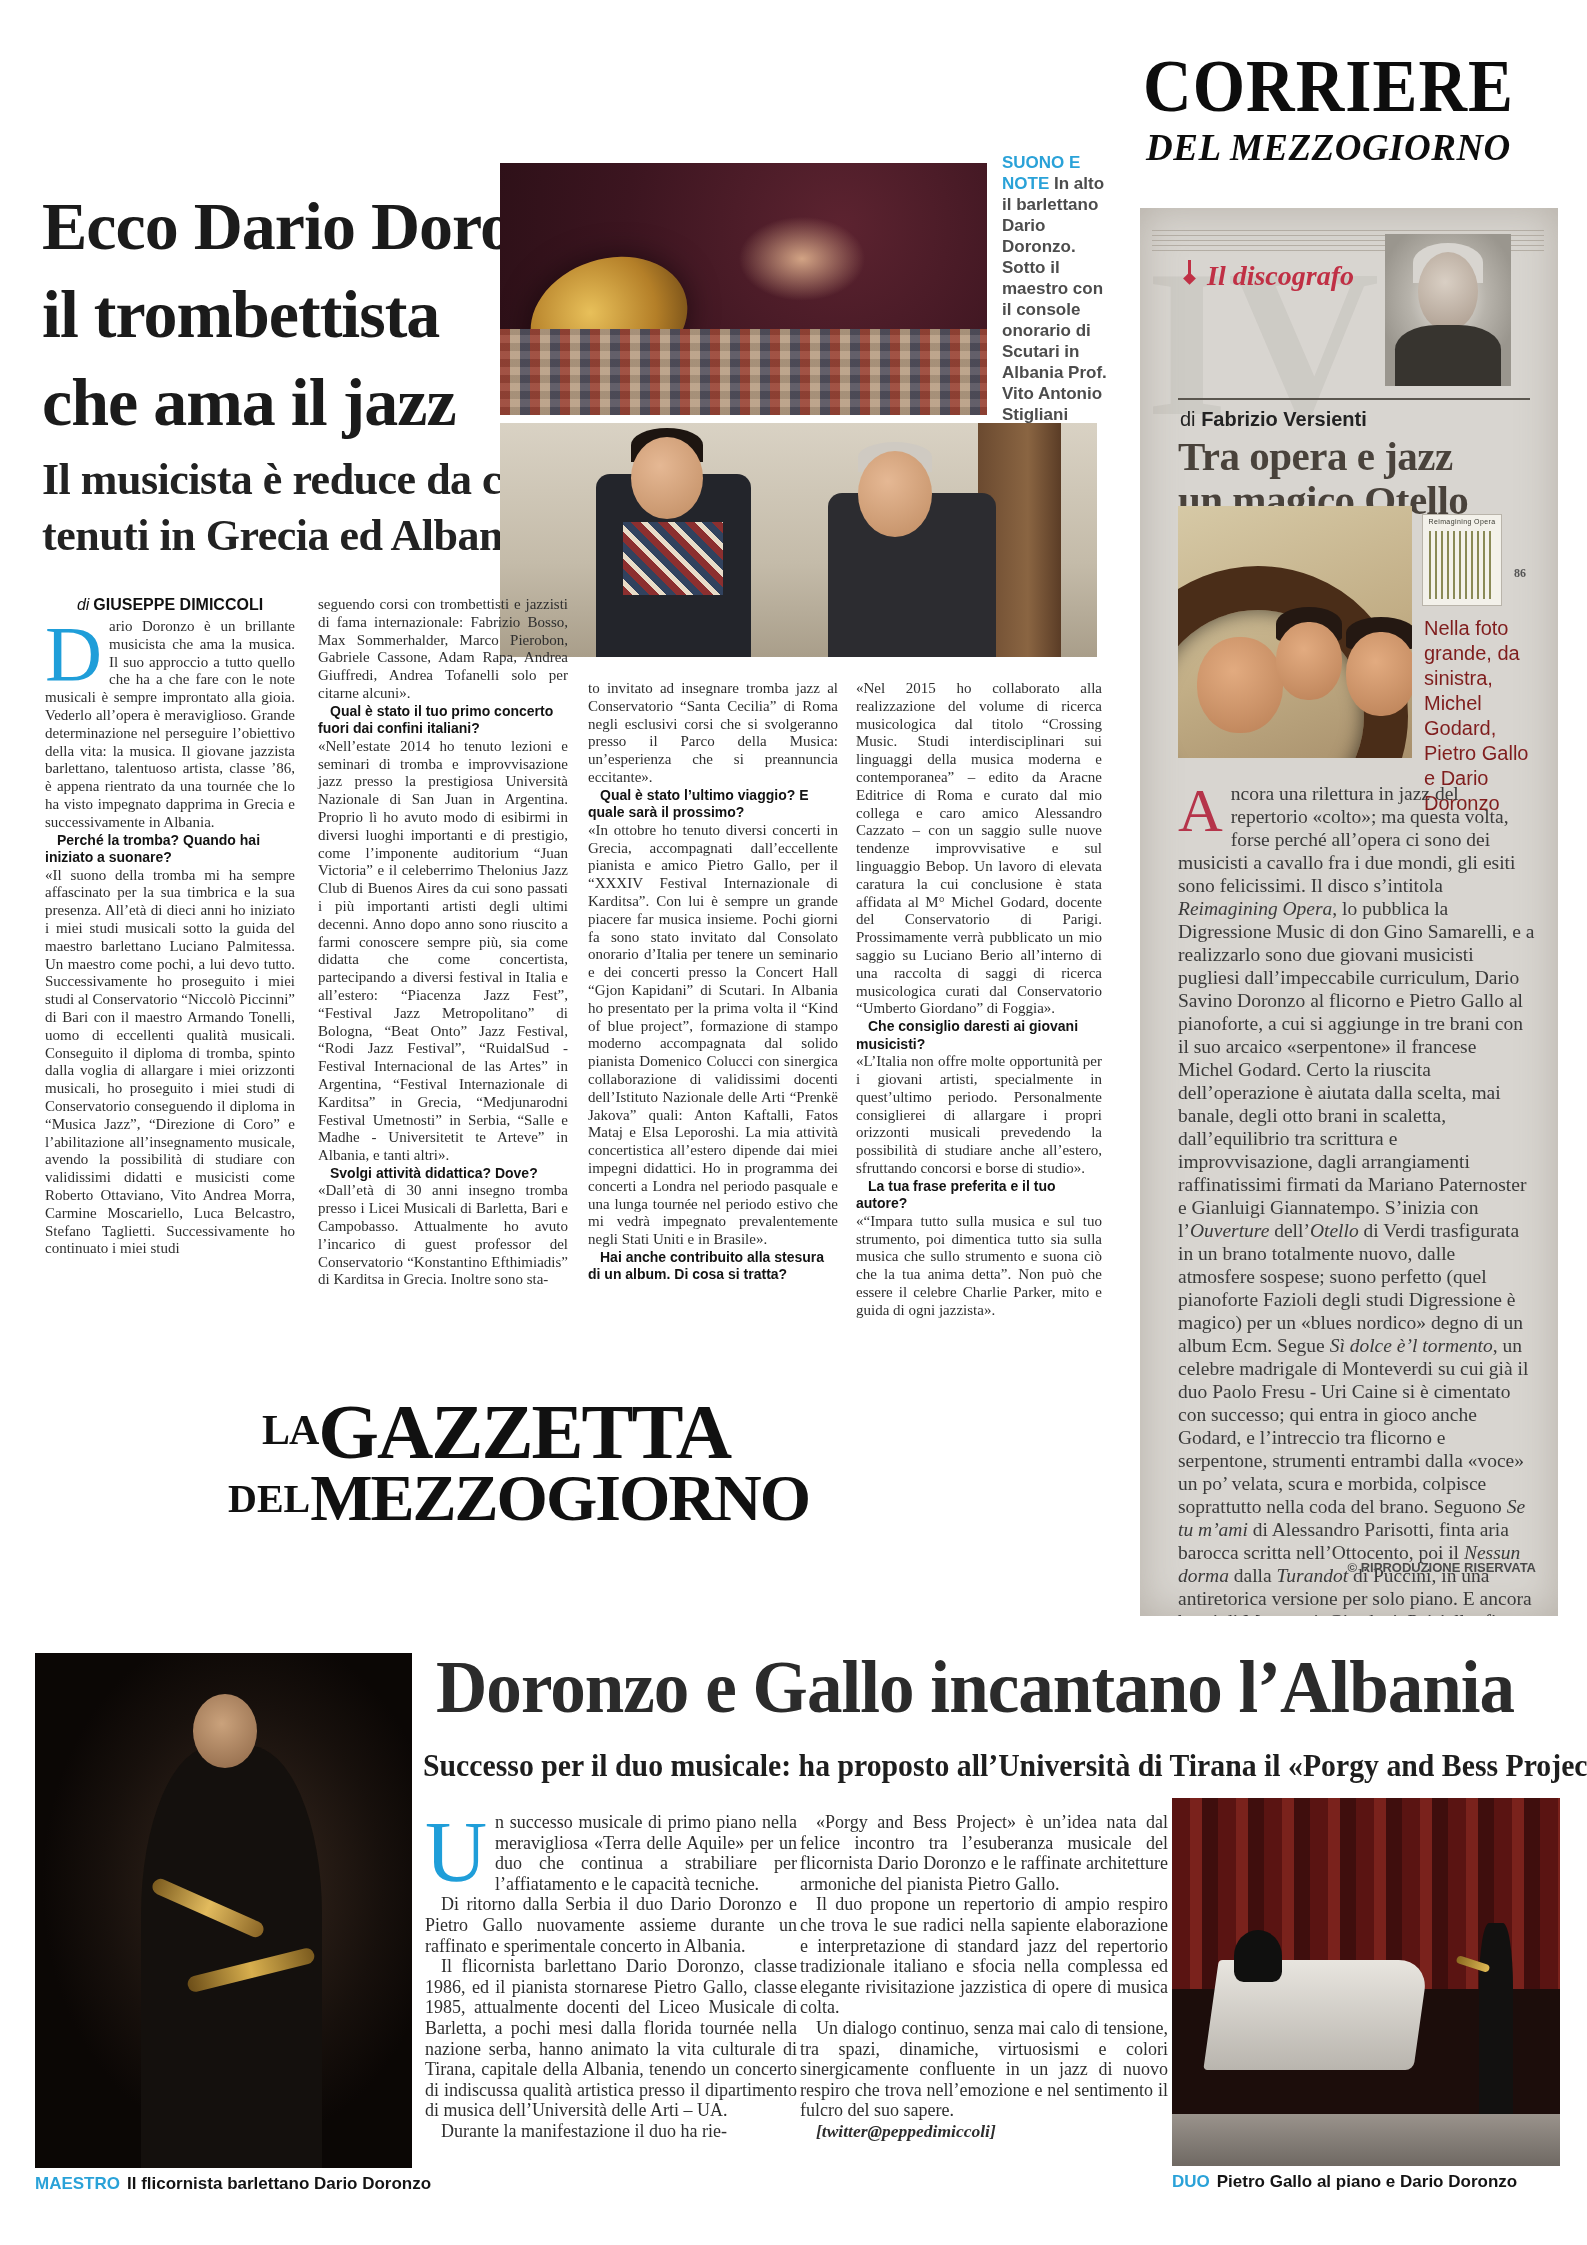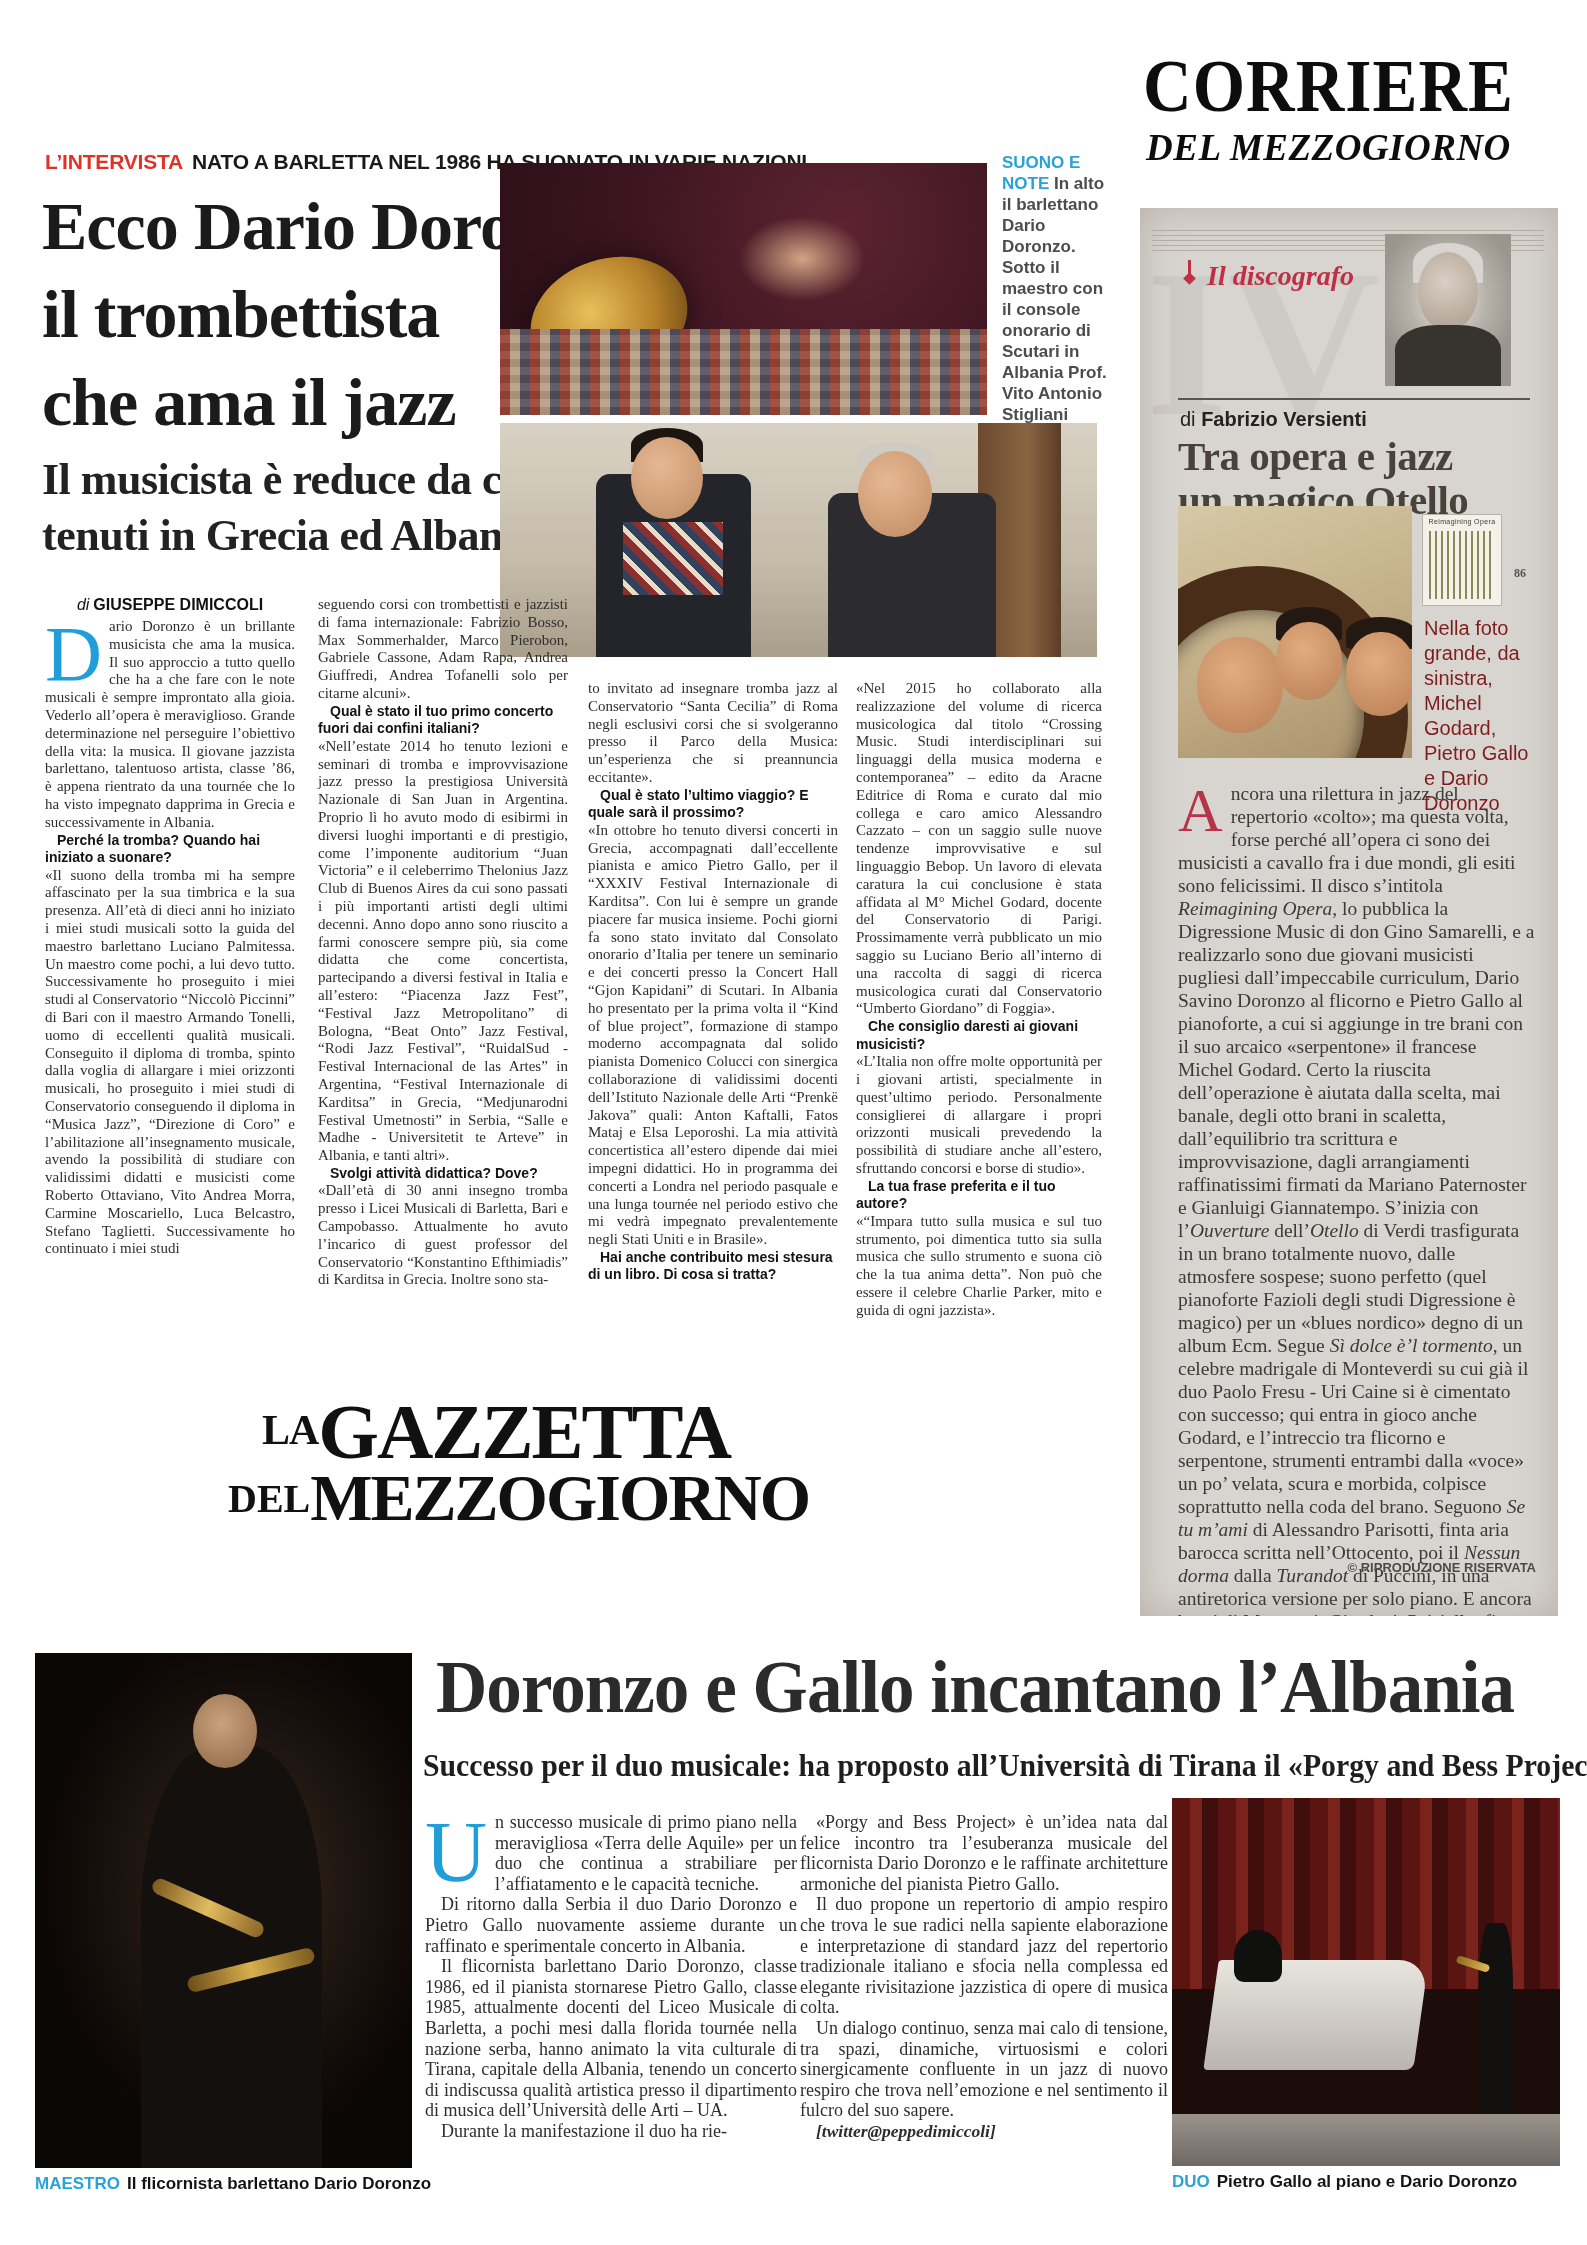--- a/index.html
+++ b/index.html
@@ -163,23 +163,20 @@
   .botcap { font-family:"Liberation Sans",sans-serif; font-weight:bold; font-size:17px; color:#141414; }
   .botcap .cap-label { color:#2aa2d8; margin-right:7px; }
   .capL { left:35px; top:2174px; width:560px; }
   .capR { left:1172px; top:2172px; width:400px; }
 </style>
 </head>
 <body>
 
 <div id="canvas">
 
-  <div class="abs kicker">
-    <span class="red">L’INTERVISTA</span><span>NATO A BARLETTA NEL 1986 HA SUONATO IN VARIE NAZIONI</span>
-  </div>
   <h1 class="abs headline1 pre">Ecco Dario Doronzo
 il trombettista
 che ama il jazz</h1>
   <h2 class="abs subhead1 pre">Il musicista è reduce da concerti
 tenuti in Grecia ed Albania</h2>
   <div class="abs byline1">
     <span class="di">di</span><span>GIUSEPPE DIMICCOLI</span>
   </div>
 
   <div class="abs ph photo-trumpet">
@@ -211,21 +208,21 @@
     <p>seguendo corsi con trombettisti e jazzisti di fama internazionale: Fabrizio Bosso, Max Sommerhalder, Marco Pierobon, Gabriele Cassone, Adam Rapa, Andrea Giuffredi, Andrea Tofanelli solo per citarne alcuni».</p>
     <p class="q">Qual è stato il tuo primo concerto fuori dai confini italiani?</p>
     <p>«Nell’estate 2014 ho tenuto lezioni e seminari di tromba e improvvisazione jazz presso la prestigiosa Università Nazionale di San Juan in Argentina. Proprio lì ho avuto modo di esibirmi in diversi luoghi importanti e di prestigio, come l’imponente auditorium “Juan Victoria” e il celeberrimo Thelonius Jazz Club di Buenos Aires da cui sono passati i più importanti artisti degli ultimi decenni. Anno dopo anno sono riuscito a farmi conoscere sempre più, sia come didatta che come concertista, partecipando a diversi festival in Italia e all’estero: “Piacenza Jazz Fest”, “Festival Jazz Metropolitano” di Bologna, “Beat Onto” Jazz Festival, “Rodi Jazz Festival”, “RuidalSud - Festival Internacional de las Artes” in Argentina, “Festival Internazionale di Karditsa” in Grecia, “Medjunarodni Festival Umetnosti” in Serbia, “Salle e Madhe - Universitetit te Arteve” in Albania, e tanti altri».</p>
     <p class="q">Svolgi attività didattica? Dove?</p>
     <p>«Dall’età di 30 anni insegno tromba presso i Licei Musicali di Barletta, Bari e Campobasso. Attualmente ho avuto l’incarico di guest professor del Conservatorio “Konstantino Efthimiadis” di Karditsa in Grecia. Inoltre sono sta-</p>
   </div>
   <div class="abs ncol c3">
     <p>to invitato ad insegnare tromba jazz al Conservatorio “Santa Cecilia” di Roma negli esclusivi corsi che si svolgeranno presso il Parco della Musica: un’esperienza che si preannuncia eccitante».</p>
     <p class="q">Qual è stato l’ultimo viaggio? E quale sarà il prossimo?</p>
     <p>«In ottobre ho tenuto diversi concerti in Grecia, accompagnati dall’eccellente pianista e amico Pietro Gallo, per il “XXXIV Festival Internazionale di Karditsa”. Con lui è sempre un grande piacere far musica insieme. Pochi giorni fa sono stato invitato dal Consolato onorario d’Italia per tenere un seminario e dei concerti presso la Concert Hall “Gjon Kapidani” di Scutari. In Albania ho presentato per la prima volta il “Kind of blue project”, formazione di stampo moderno accompagnata dal solido pianista Domenico Colucci con sinergica collaborazione di validissimi docenti dell’Istituto Nazionale delle Arti “Prenkë Jakova” quali: Anton Kaftalli, Fatos Mataj e Elsa Leporoshi. La mia attività concertistica all’estero dipende dai miei impegni didattici. Ho in programma dei concerti a Londra nel periodo pasquale e una lunga tournée nel periodo estivo che mi vedrà impegnato prevalentemente negli Stati Uniti e in Brasile».</p>
-    <p class="q">Hai anche contribuito mesi stesura di un libro. Di cosa si tratta?</p>
+    <p class="q">Hai anche contribuito alla stesura di un album. Di cosa si tratta?</p>
   </div>
   <div class="abs ncol c4">
     <p>«Nel 2015 ho collaborato alla realizzazione del volume di ricerca musicologica dal titolo “Crossing Music. Studi interdisciplinari sui linguaggi della musica moderna e contemporanea” – edito da Aracne Editrice di Roma e curato dal mio collega e caro amico Alessandro Cazzato – con un saggio sulle nuove tendenze improvvisative e sul linguaggio Bebop. Un lavoro di elevata caratura la cui conclusione è stata affidata al M° Michel Godard, docente del Conservatorio di Parigi. Prossimamente verrà pubblicato un mio saggio su Luciano Berio all’interno di una raccolta di saggi di ricerca musicologica curati dal Conservatorio “Umberto Giordano” di Foggia».</p>
     <p class="q">Che consiglio daresti ai giovani musicisti?</p>
     <p>«L’Italia non offre molte opportunità per i giovani artisti, specialmente in quest’ultimo periodo. Personalmente consiglierei di allargare i propri orizzonti musicali prevedendo la possibilità di studiare anche all’estero, sfruttando concorsi e borse di studio».</p>
     <p class="q">La tua frase preferita e il tuo autore?</p>
     <p>«“Impara tutto sulla musica e sul tuo strumento, poi dimentica tutto sia sulla musica che sullo strumento e suona ciò che la tua anima detta”. Non può che essere il celebre Charlie Parker, mito e guida di ogni jazzista».</p>
   </div>
 
   <div class="abs masthead1">CORRIERE</div>

